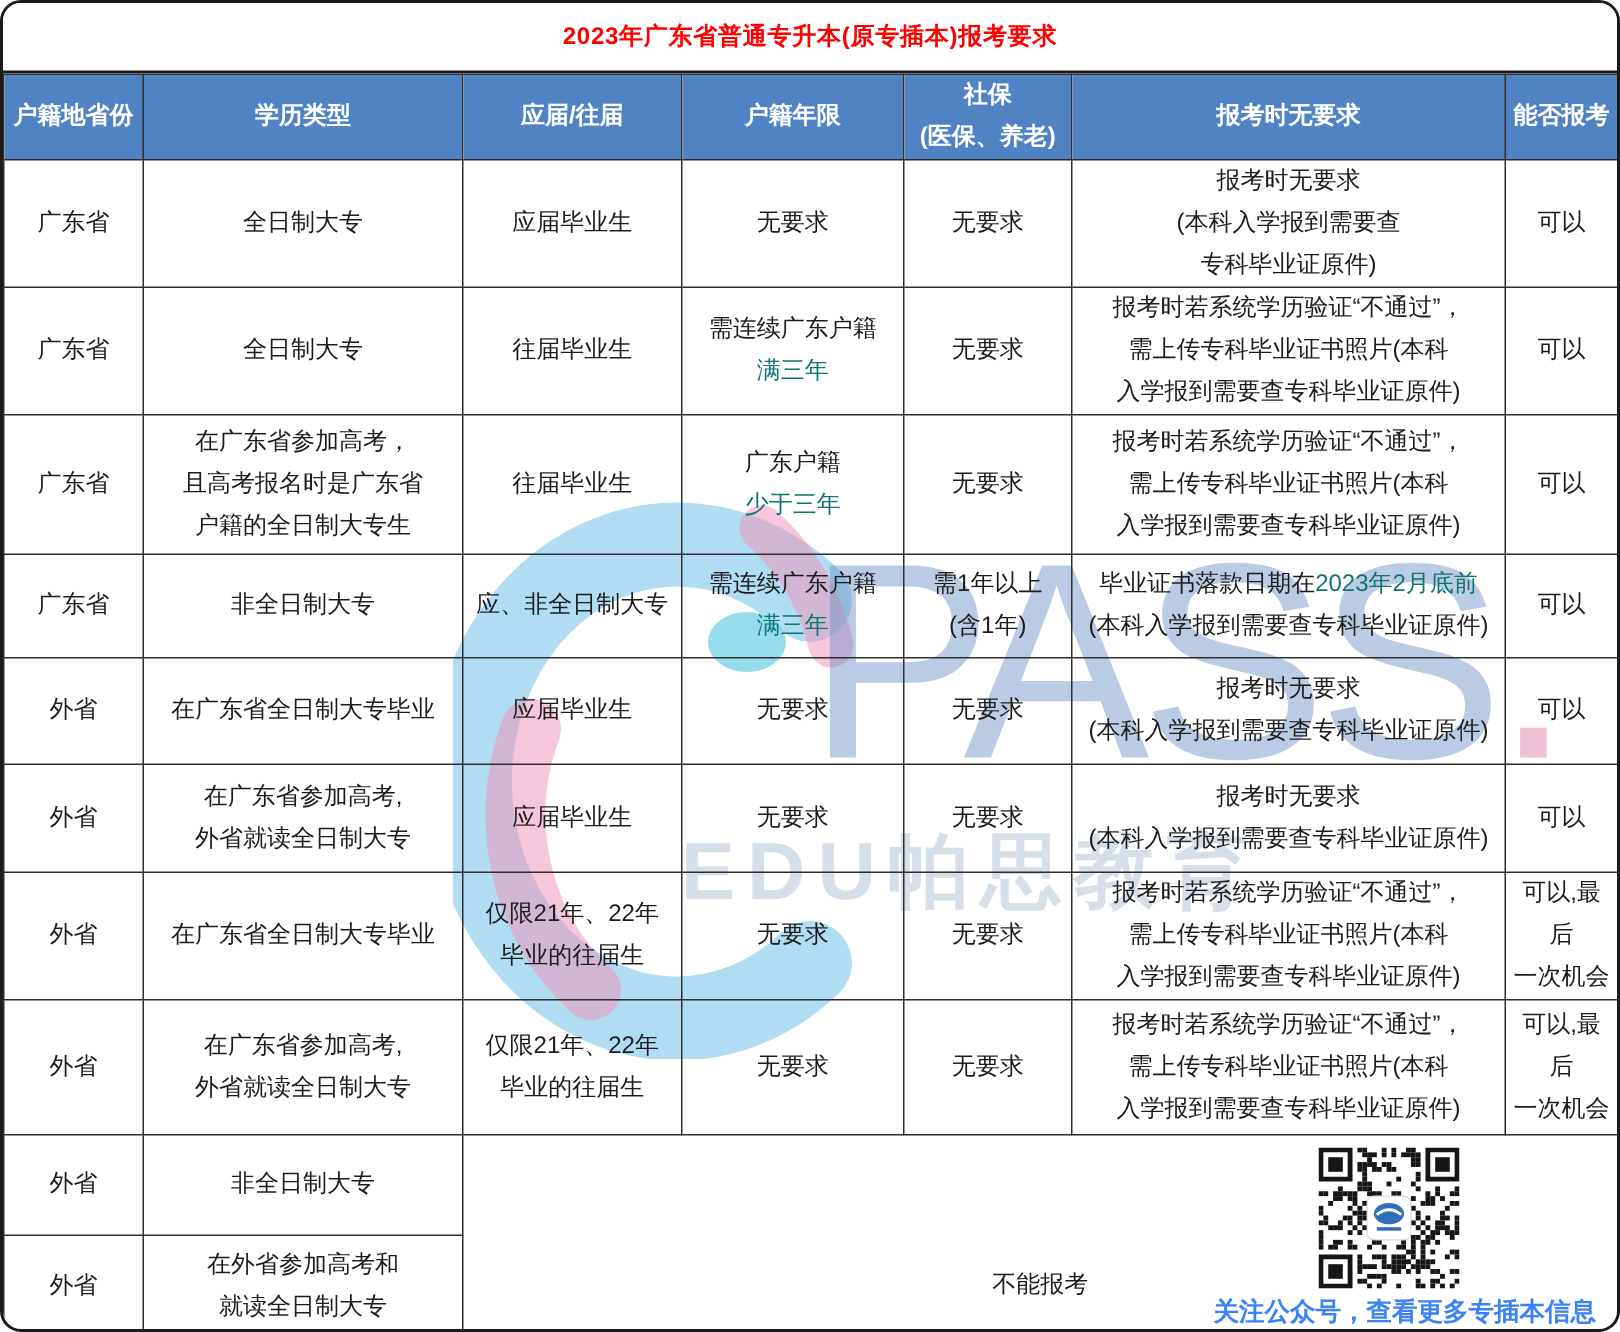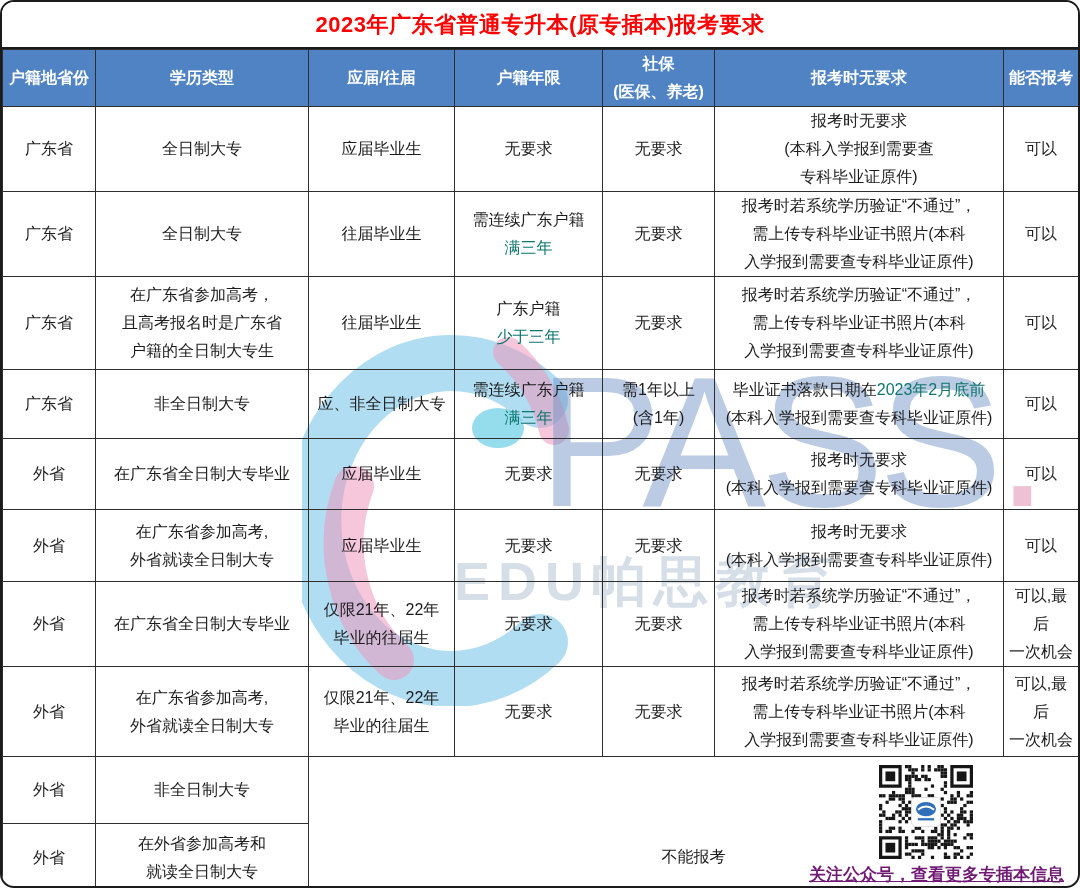--- a/index.html
+++ b/index.html
@@ -8,21 +8,21 @@
     position:relative;width:1076px;height:884px;
     border:2px solid #1b1b1b;border-radius:14px;overflow:hidden;
     background:#ffffff;
   }
   
   .title-bar{
     height:45px;border-bottom:2px solid #1b1b1b;
     display:flex;align-items:center;justify-content:center;
     background:#ffffff;position:relative;z-index:2;
   }
-  .title-bar .t{color:#ff0000;font-size:22px;font-weight:bold;letter-spacing:.5px;}
+  .title-bar .t{color:#ff0000;font-size:16px;font-weight:bold;letter-spacing:.5px;}
   
   .stage{position:relative;width:1076px;height:837px;}
   .watermark{position:absolute;left:0;top:0;width:100%;height:100%;z-index:0;pointer-events:none;}
   .wm-c{position:absolute;left:300px;top:285px;width:272px;height:372px;}
   .wm-pass{
     position:absolute;left:536px;top:300px;
     font-size:186px;line-height:1;font-weight:400;letter-spacing:-6px;
     color:rgba(112,146,196,0.48);
   }
   .wm-pass .dot{color:rgba(226,142,176,0.55);}
@@ -53,21 +53,21 @@
   
   td.merged{position:relative;}
   .banned{
     position:absolute;left:0;right:0;top:50%;transform:translateY(-50%);
     text-align:center;font-size:16px;color:#1c1c1c;margin-top:32px;
   }
   .qr{position:absolute;left:570px;top:8px;width:94px;height:94px;}
   .qr svg{width:100%;height:100%;display:block;}
   .qr-caption{
     position:absolute;left:500px;top:106px;white-space:nowrap;
-    font-size:17px;font-weight:bold;color:#701a75;text-decoration:underline;
+    font-size:17px;font-weight:bold;color:#3b82f6;
   }
 </style>
 </head>
 <body>
 
 <div class="frame">
 
   <div class="title-bar">
     <span class="t">2023年广东省普通专升本(原专插本)报考要求</span>
   </div>

